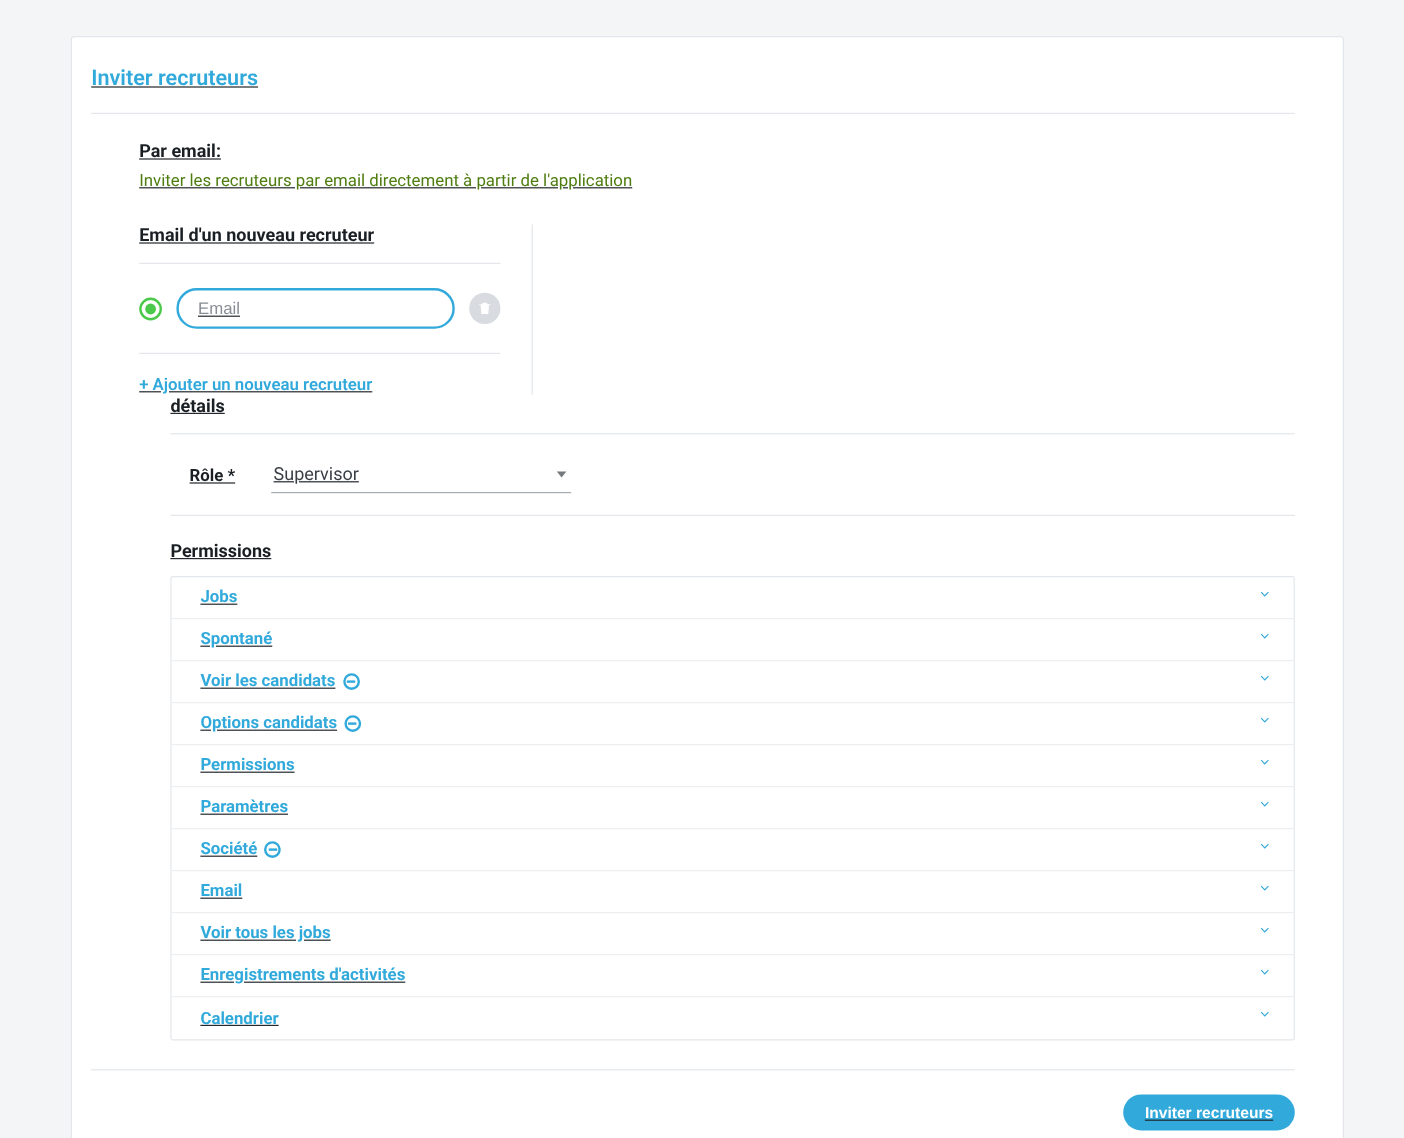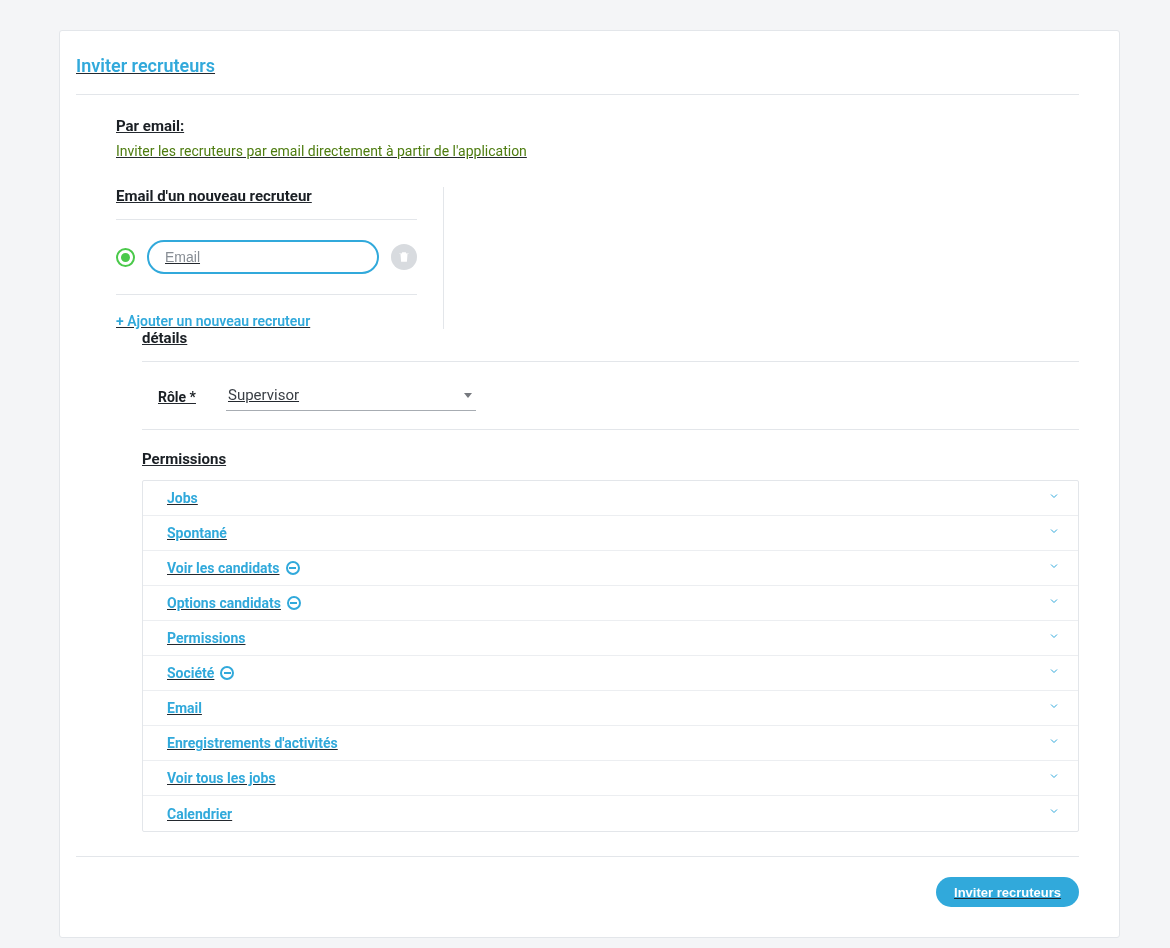--- a/index.html
+++ b/index.html
@@ -292,46 +292,54 @@
                 <div class="perm-item">
                   <span class="perm-label">
                     <span>Permissions</span>
                   </span>
                   <span class="chev"><svg viewBox="0 0 24 24">
                       <polyline points="6 9 12 15 18 9"></polyline>
                     </svg></span>
                 </div>
                 <div class="perm-item">
                   <span class="perm-label">
+                    <span>Paramètres</span>
+                  </span>
+                  <span class="chev"><svg viewBox="0 0 24 24">
+                      <polyline points="6 9 12 15 18 9"></polyline>
+                    </svg></span>
+                </div>
+                <div class="perm-item">
+                  <span class="perm-label">
                     <span>Société</span>
                     <span class="circ-minus"></span>
                   </span>
                   <span class="chev"><svg viewBox="0 0 24 24">
                       <polyline points="6 9 12 15 18 9"></polyline>
                     </svg></span>
                 </div>
                 <div class="perm-item">
                   <span class="perm-label">
                     <span>Email</span>
                   </span>
                   <span class="chev"><svg viewBox="0 0 24 24">
                       <polyline points="6 9 12 15 18 9"></polyline>
                     </svg></span>
                 </div>
                 <div class="perm-item">
                   <span class="perm-label">
+                    <span>Voir tous les jobs</span>
+                  </span>
+                  <span class="chev"><svg viewBox="0 0 24 24">
+                      <polyline points="6 9 12 15 18 9"></polyline>
+                    </svg></span>
+                </div>
+                <div class="perm-item">
+                  <span class="perm-label">
                     <span>Enregistrements d'activités</span>
-                  </span>
-                  <span class="chev"><svg viewBox="0 0 24 24">
-                      <polyline points="6 9 12 15 18 9"></polyline>
-                    </svg></span>
-                </div>
-                <div class="perm-item">
-                  <span class="perm-label">
-                    <span>Voir tous les jobs</span>
                   </span>
                   <span class="chev"><svg viewBox="0 0 24 24">
                       <polyline points="6 9 12 15 18 9"></polyline>
                     </svg></span>
                 </div>
                 <div class="perm-item">
                   <span class="perm-label">
                     <span>Calendrier</span>
                   </span>
                   <span class="chev"><svg viewBox="0 0 24 24">

